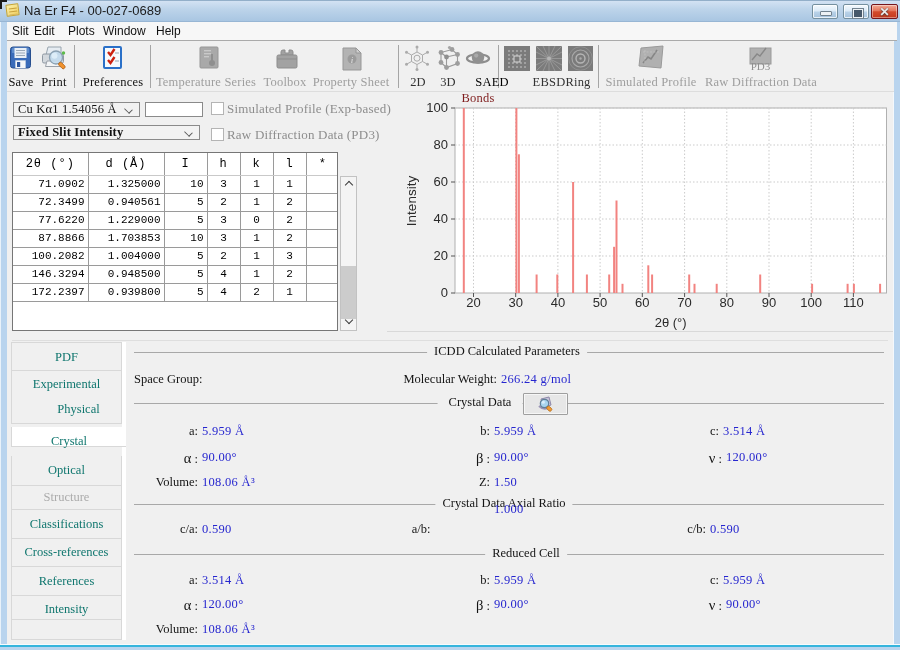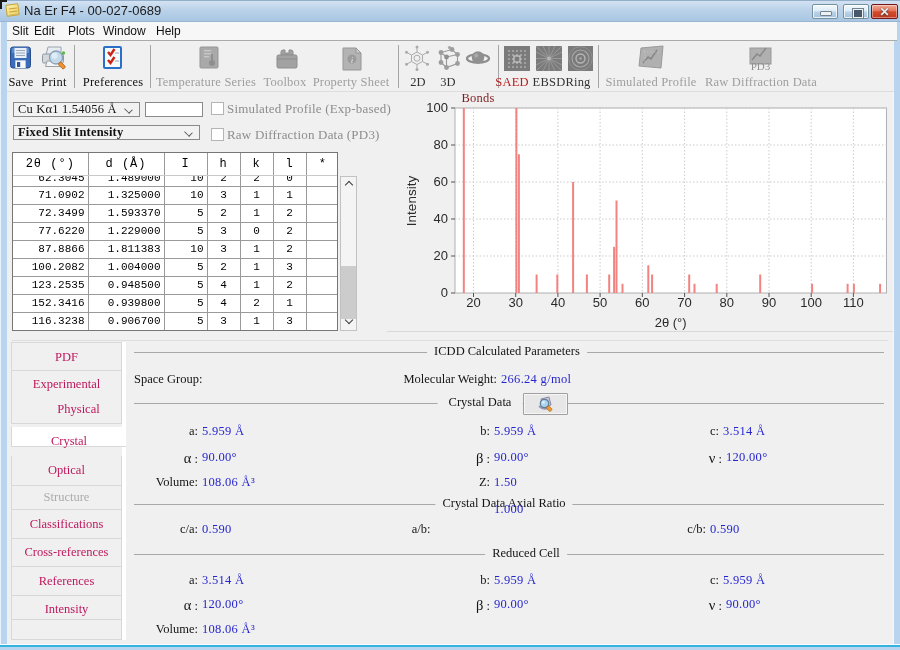--- a/index.html
+++ b/index.html
@@ -57,21 +57,21 @@
 .sbtn { position:absolute; left:0px; width:15px; height:14px; }
 .sbtn i { position:absolute; left:4.5px; width:6px; height:6px; border-right:1.5px solid #3c3c3c; border-bottom:1.5px solid #3c3c3c; }
 .sbtn i.up { top:5px; transform:rotate(-135deg); }
 .sbtn i.dn { top:1px; transform:rotate(45deg); }
 #sthumb { position:absolute; left:0px; top:89px; width:15px; height:53px; background:#cccccc;}
 
 
 #chart { position:absolute; left:387px; top:96px; }
 
 
-.tab { position:absolute; left:11px; width:111px; background:#f0f0f0; border:1px solid #d8d8d8; border-top:none; text-align:center; font-size:12.5px; color:#be185d; }
+.tab { position:absolute; left:11px; width:111px; background:#f0f0f0; border:1px solid #d8d8d8; border-top:none; text-align:center; font-size:12.5px; color:#0f766e; }
 .tab.first { border-top:1px solid #d8d8d8; }
 .tab.sel { background:#fff; width:115px; border-right:none; z-index:3;}
 .tab.dis { color:#ababab; }
 #gutter { position:absolute; left:122px; top:342px; width:4px; height:298px; background:#fff; }
 
 
 .hline { position:absolute; height:1px; background:#a8a8a8; }
 .hlab { position:absolute; transform:translateX(-50%); font-size:12.5px; color:#141414; background:#f0f0f0; padding:0 7px; white-space:nowrap; top:-8px;}
 .flab { position:absolute; font-size:12.5px; color:#141414; text-align:right; white-space:nowrap;}
 .fval { position:absolute; font-size:12.5px; color:#2626cf; white-space:nowrap; letter-spacing:0.3px;}
@@ -110,21 +110,21 @@
 
 <div class="tlab" style="left:21px;">Save</div>
 <div class="tlab" style="left:54px;">Print</div>
 <div class="tlab" style="left:113px;">Preferences</div>
 <div class="tlab dis" style="left:206px;">Temperature Series</div>
 <div class="tlab dis" style="left:285px;">Toolbox</div>
 <div class="tlab dis" style="left:351px;">Property Sheet</div>
 <div class="tlab" style="left:418px;color:#333;">2D</div>
 <div class="tlab" style="left:448px;color:#333;">3D</div>
 <div class="tlab" style="left:478px;color:#7f1d1d;margin-top:16px;">Bonds</div>
-<div class="tlab" style="left:512px;color:#b91c1c;">SAED</div>
+<div class="tlab" style="left:492px;color:#000000;">SAED</div>
 <div class="tlab" style="left:549px;color:#333;">EBSD</div>
 <div class="tlab" style="left:578px;color:#333;">Ring</div>
 <div class="tlab dis" style="left:651px;">Simulated Profile</div>
 <div class="tlab dis" style="left:761px;">Raw Diffraction Data</div>
 
 <svg id="tbicons" class="abs" style="left:0;top:42px;" width="800" height="34" viewBox="0 0 800 34">
 
   <g>
     <rect x="10.5" y="5" width="20" height="21" rx="2.5" fill="#3a6cba" stroke="#274e8e"></rect>
     <path d="M12 7 a1.5 1.5 0 0 1 1.5-1.5 h14 a1.5 1.5 0 0 1 1.5 1.5 v4 h-17 z" fill="#6f9bd4" opacity="0.7"></path>
@@ -303,111 +303,81 @@
 <tbody>
         <tr class="hdr">
           <td>2θ (°)</td>
           <td>d (Å)</td>
           <td>I</td>
           <td>h</td>
           <td>k</td>
           <td>l</td>
           <td>*</td>
         </tr>
-<tr class="part">
-          <td>
-            <div><span>62.3045</span></div>
-          </td>
-          <td>
-            <div><span>1.489000</span></div>
-          </td>
-          <td>
-            <div><span>10</span></div>
-          </td>
-          <td class="c">
-            <div><span>2</span></div>
-          </td>
-          <td class="c">
-            <div><span>2</span></div>
-          </td>
-          <td class="c">
-            <div><span>0</span></div>
-          </td>
-          <td></td>
-        </tr>
 <tr>
           <td>71.0902</td>
           <td>1.325000</td>
           <td>10</td>
           <td class="c">3</td>
           <td class="c">1</td>
           <td class="c">1</td>
           <td></td>
         </tr>
 <tr>
           <td>72.3499</td>
-          <td>1.593370</td>
+          <td>0.940561</td>
           <td>5</td>
           <td class="c">2</td>
           <td class="c">1</td>
           <td class="c">2</td>
           <td></td>
         </tr>
 <tr>
           <td>77.6220</td>
           <td>1.229000</td>
           <td>5</td>
           <td class="c">3</td>
           <td class="c">0</td>
           <td class="c">2</td>
           <td></td>
         </tr>
 <tr>
           <td>87.8866</td>
-          <td>1.811383</td>
+          <td>1.703853</td>
           <td>10</td>
           <td class="c">3</td>
           <td class="c">1</td>
           <td class="c">2</td>
           <td></td>
         </tr>
 <tr>
           <td>100.2082</td>
           <td>1.004000</td>
           <td>5</td>
           <td class="c">2</td>
           <td class="c">1</td>
           <td class="c">3</td>
           <td></td>
         </tr>
 <tr>
-          <td>123.2535</td>
+          <td>146.3294</td>
           <td>0.948500</td>
           <td>5</td>
           <td class="c">4</td>
           <td class="c">1</td>
           <td class="c">2</td>
           <td></td>
         </tr>
 <tr>
-          <td>152.3416</td>
+          <td>172.2397</td>
           <td>0.939800</td>
           <td>5</td>
           <td class="c">4</td>
           <td class="c">2</td>
           <td class="c">1</td>
-          <td></td>
-        </tr>
-<tr>
-          <td>116.3238</td>
-          <td>0.906700</td>
-          <td>5</td>
-          <td class="c">3</td>
-          <td class="c">1</td>
-          <td class="c">3</td>
           <td></td>
         </tr>
 </tbody>
     </table>
 </div>
 <div id="vscroll">
   <div class="sbtn" style="top:0px;">
       <i class="up"></i>
     </div>
   <div class="sbtn" style="bottom:0px;">

